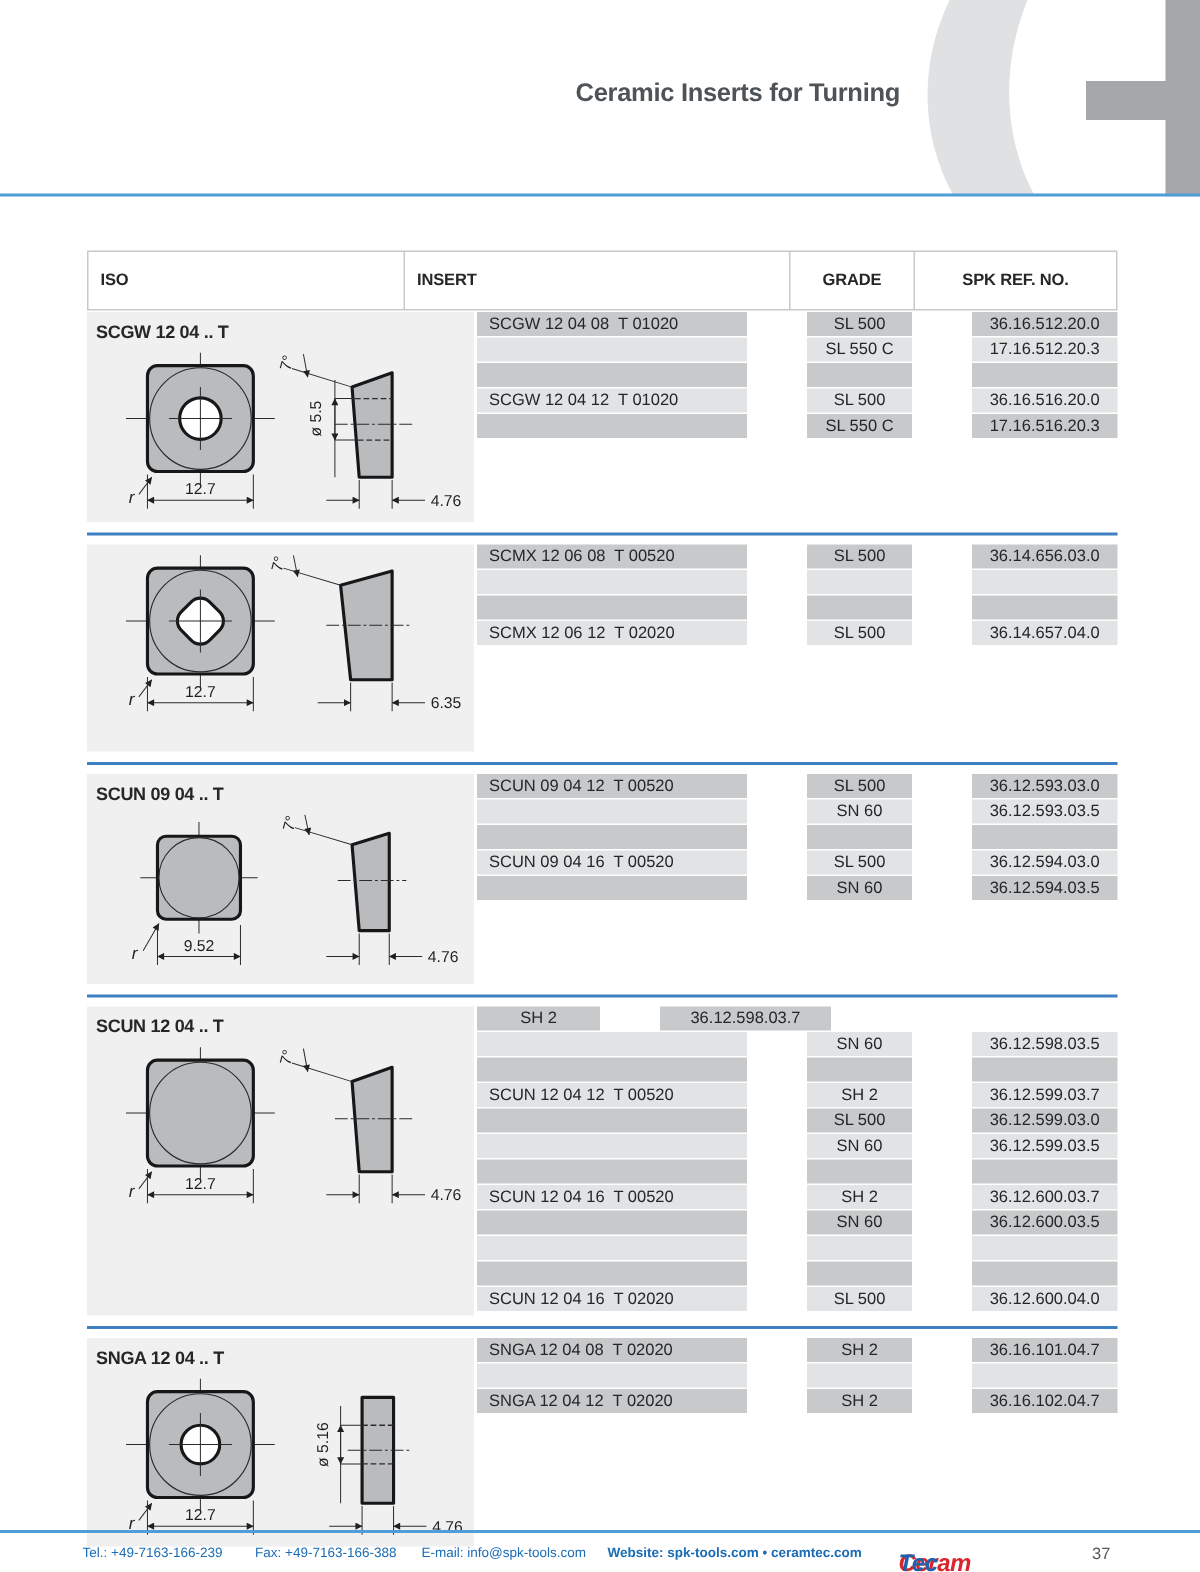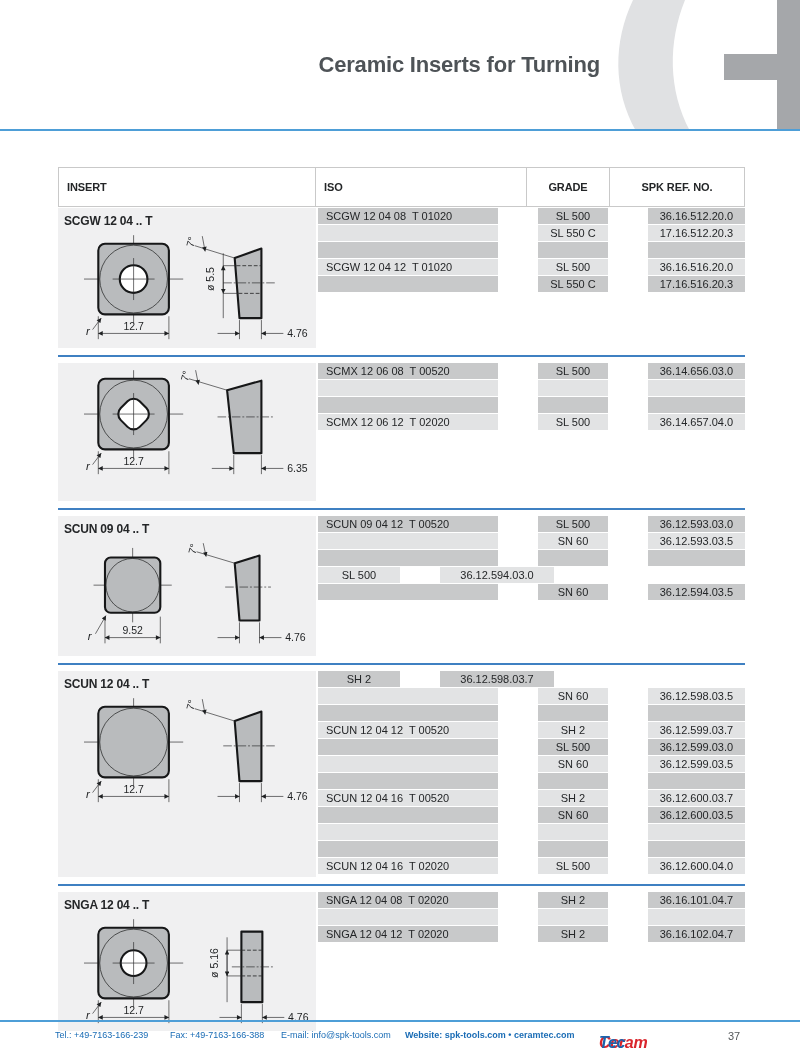--- a/index.html
+++ b/index.html
@@ -8,21 +8,21 @@
     --title-gray:#4e5357; --text-dark:#242628; --border-gray:#c9c9c9;
     --footer-blue:#1a6cb5; --logo-red:#d9252c; --logo-blue:#1b63ad;
     --logo-light:#e0e1e3; --logo-mid:#a5a7aa;
   }
   *{margin:0;padding:0;box-sizing:border-box;}
   html,body{width:800px;height:1048px;background:#fff;overflow:hidden;
     font-family:"Liberation Sans","DejaVu Sans",sans-serif;color:var(--text-dark);}
   body{position:relative;}
 
   
-  .page-title{position:absolute;top:52px;right:200px;font-size:22px;font-weight:bold;
+  .page-title{position:absolute;top:52px;right:200px;font-size:17px;font-weight:bold;
     color:var(--title-gray);letter-spacing:-0.2px;}
   .emblem{position:absolute;top:0;right:0;}
   .top-line{position:absolute;top:129px;left:0;width:800px;height:2px;background:var(--line-blue);}
   .bottom-line{position:absolute;top:1020px;left:0;width:800px;height:2px;background:var(--line-blue);}
 
   
   .table{position:absolute;top:167px;left:58px;width:687px;}
   .thead{display:flex;height:40px;border:1px solid var(--border-gray);margin-bottom:1px;}
   .th{display:flex;align-items:center;font-weight:bold;font-size:11px;letter-spacing:-0.1px;}
   .th-insert{width:257px;border-right:1px solid var(--border-gray);padding-left:8px;}
@@ -73,22 +73,22 @@
     </marker>
   </defs>
   <path d="M33,0 C13,42 13,90 36,131 L90,131 C68,90 68,42 85,0 Z" fill="var(--logo-light)"></path>
   <rect x="177" y="0" width="23" height="131" fill="var(--logo-mid)"></rect>
   <rect x="124" y="54" width="76" height="26" fill="var(--logo-mid)"></rect>
 </svg>
 <div class="top-line"></div>
 
 <div class="table">
   <div class="thead">
+    <div class="th th-iso">ISO</div>
     <div class="th th-insert">INSERT</div>
-    <div class="th th-iso">ISO</div>
     <div class="th th-grade">GRADE</div>
     <div class="th th-spk">SPK REF. NO.</div>
   </div>
 
   <section class="sec" style="min-height:140px">
     <div class="left">
       <div class="sec-title">SCGW 12 04 .. T</div>
       <svg class="draw" width="248" height="113" viewBox="0 0 260 118">
         <line class="hair" x1="0" y1="47" x2="104" y2="47"></line>
         <line class="hair" x1="52" y1="1" x2="52" y2="93"></line>
@@ -241,20 +241,21 @@
           <div class="cell iso"></div>
           <div class="cell grade">SN 60</div>
           <div class="cell spk">36.12.593.03.5</div>
         </div>
         <div class="row dark">
           <div class="cell iso"></div>
           <div class="cell grade"></div>
           <div class="cell spk"></div>
         </div>
         <div class="row light">
+          <div class="cell iso">SCUN 09 04 16  T 00520</div>
           <div class="cell grade">SL 500</div>
           <div class="cell spk">36.12.594.03.0</div>
         </div>
         <div class="row dark">
           <div class="cell iso"></div>
           <div class="cell grade">SN 60</div>
           <div class="cell spk">36.12.594.03.5</div>
         </div>
       </div>
   </section>

